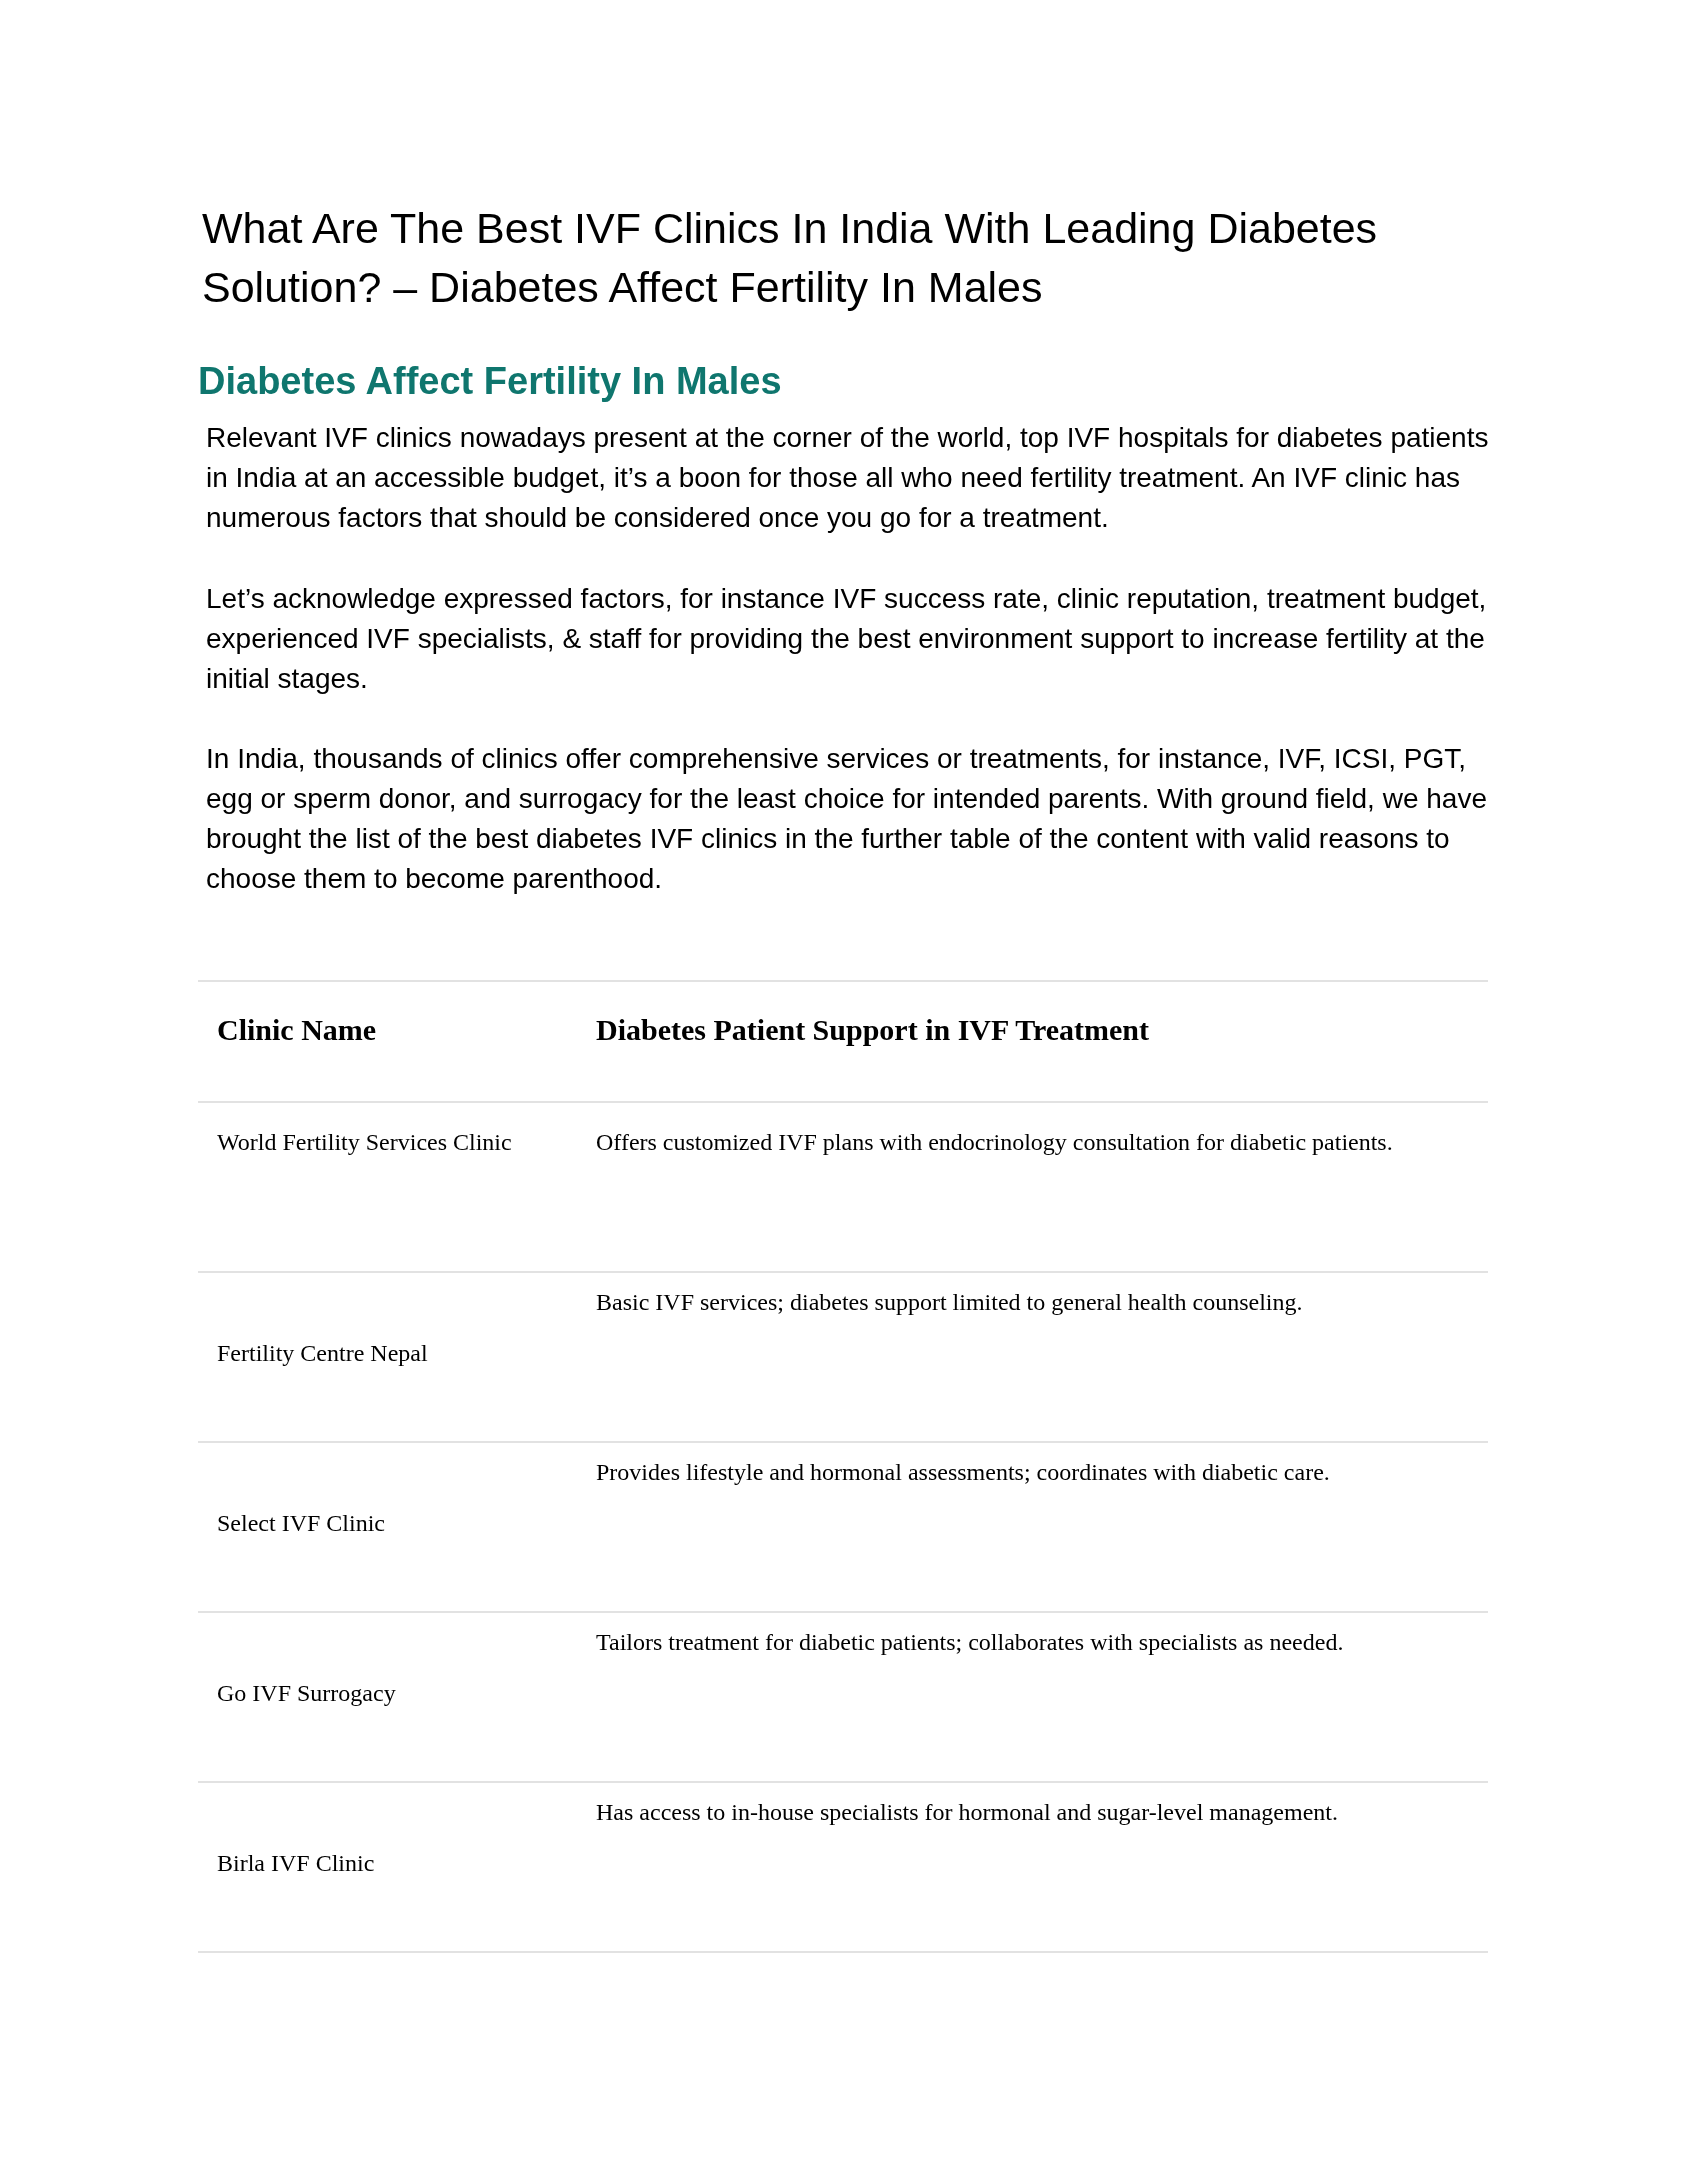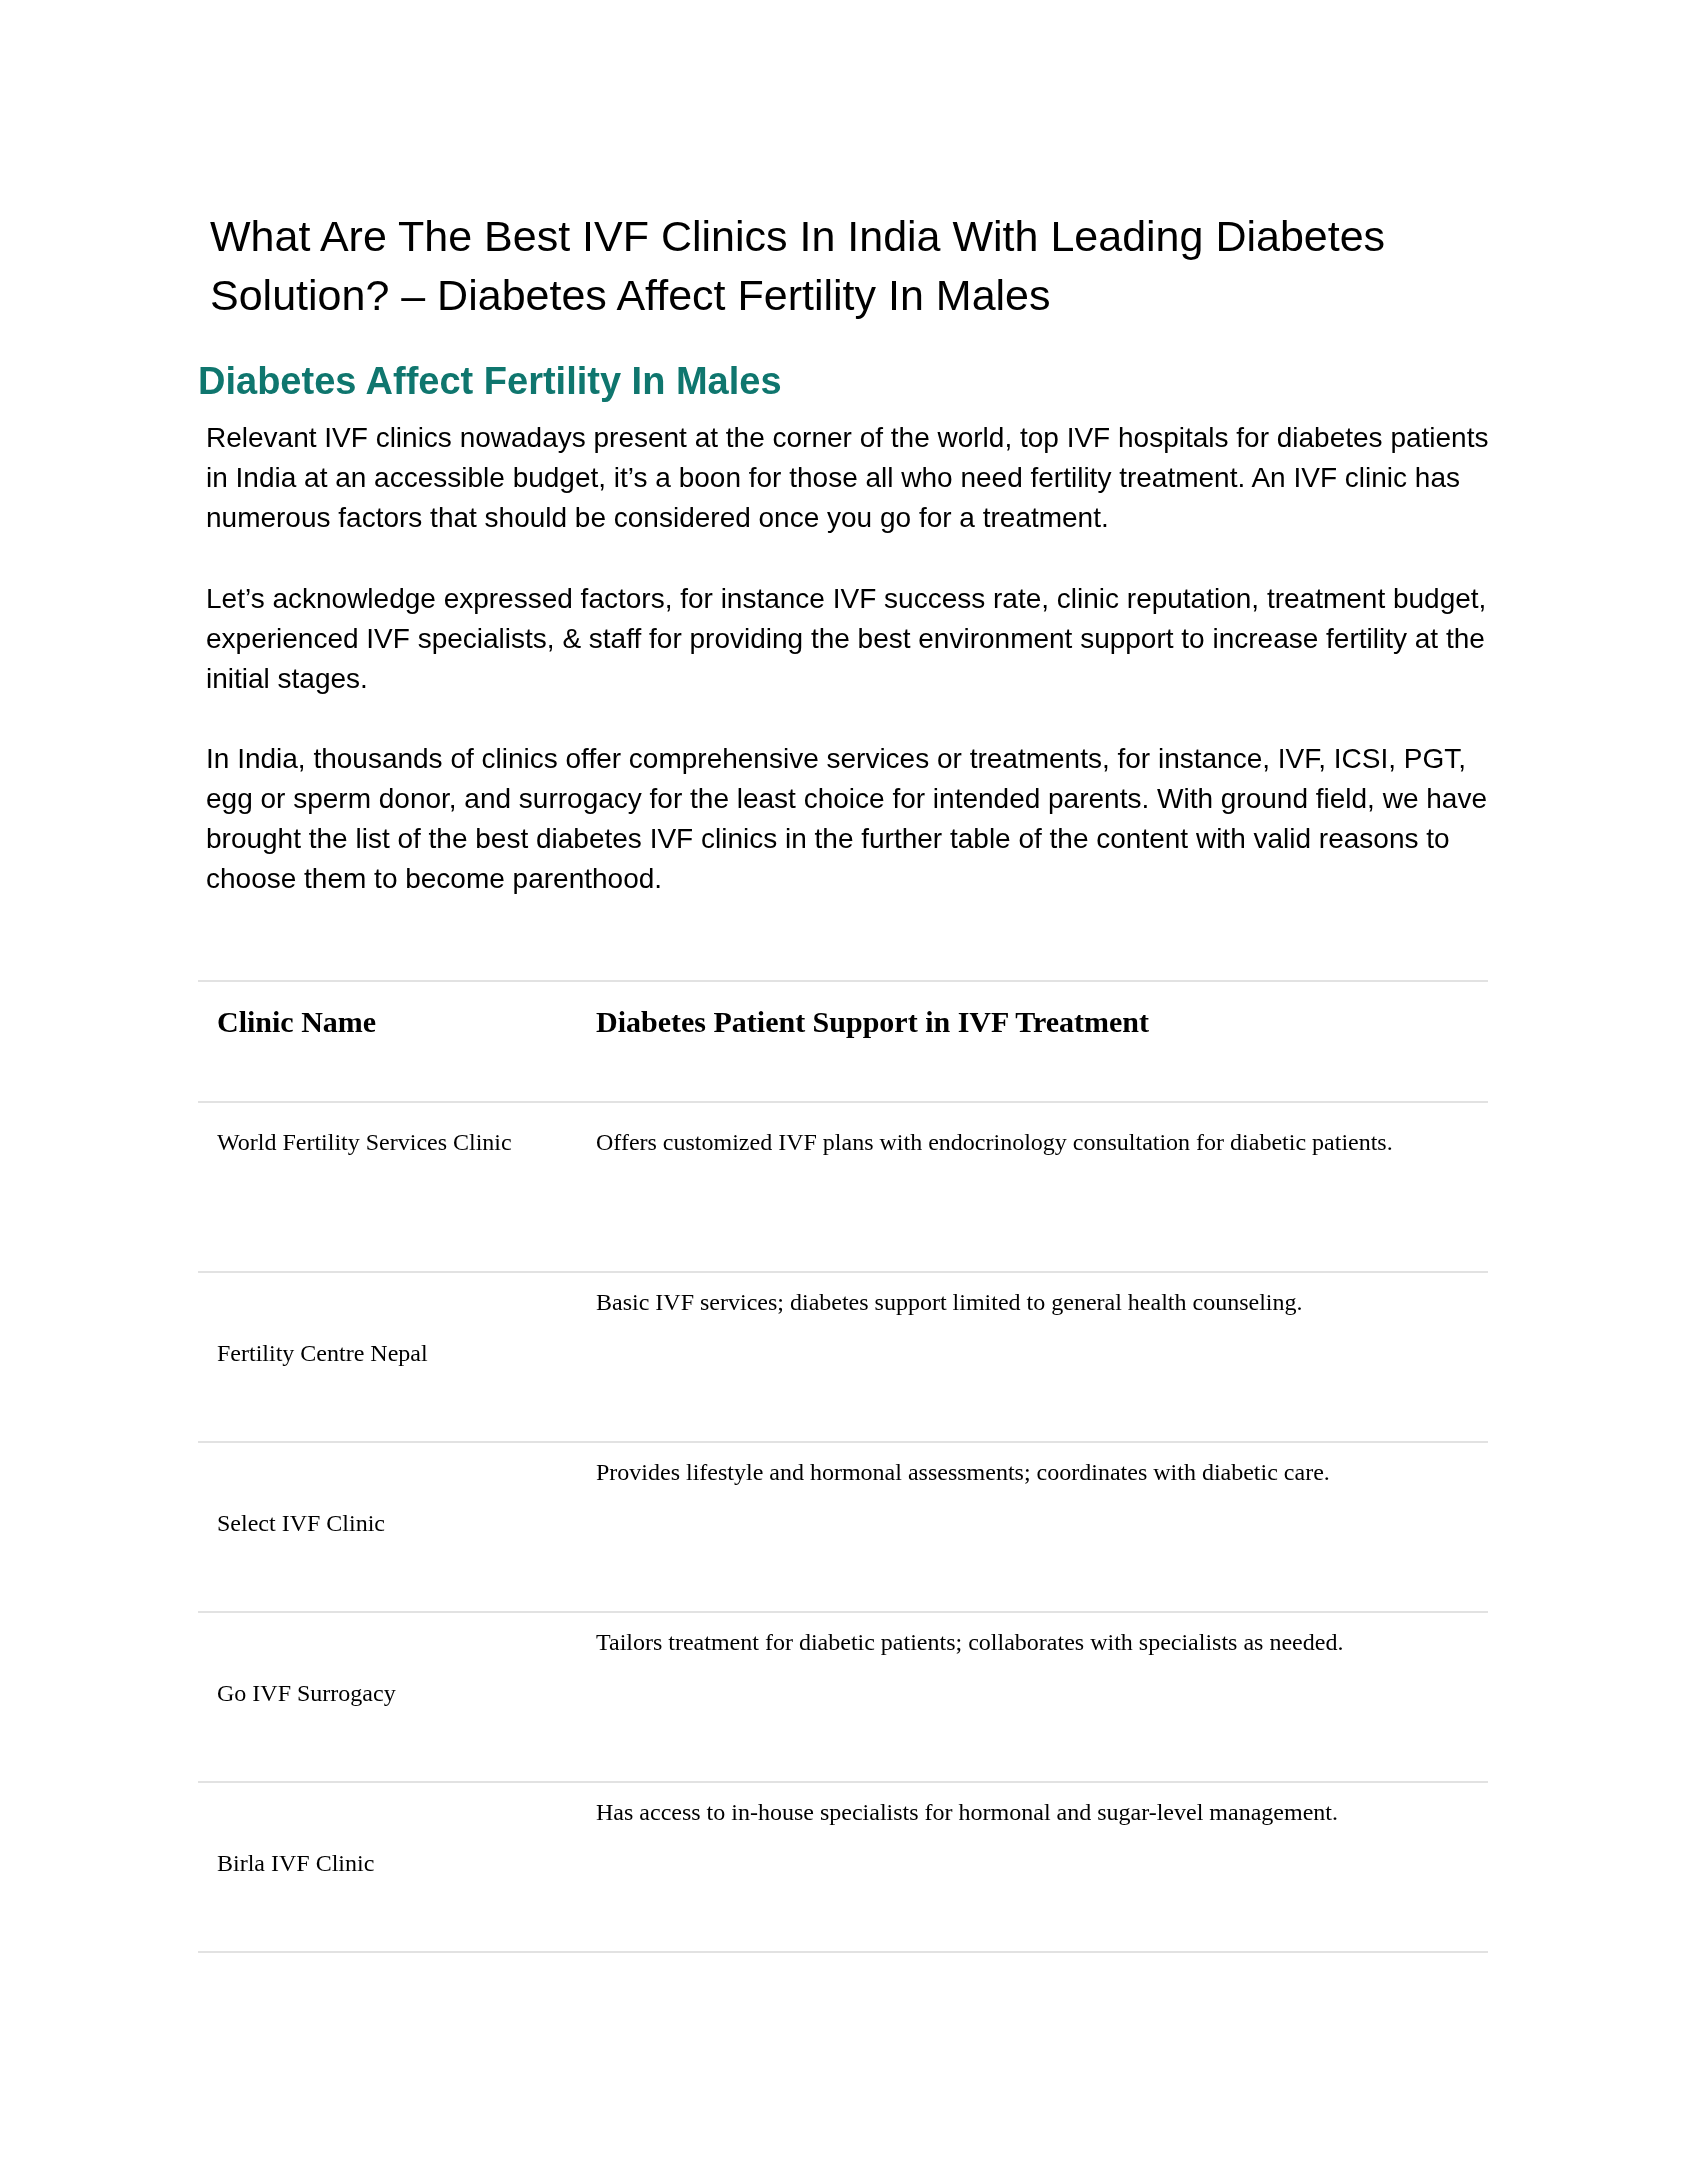--- a/index.html
+++ b/index.html
@@ -1,19 +1,19 @@
 <!DOCTYPE html>
 <html style="font-size:10.5px"><head>
   <meta charset="utf-8">
   <style>
     html, body { margin: 0; padding: 0; background: #ffffff; }
     body { width: 1687px; height: 2183px; position: relative; overflow: hidden; color: #000; }
     .page { position: absolute; left: 198px; top: 0; width: 1292px; }
     .title {
-      position: absolute; left: 0; top: 195px; width: 1292px; margin: 12px;
+      position: absolute; left: 0; top: 195px; width: 1292px; margin: 4px;
       font-family: "Liberation Sans", sans-serif; font-weight: normal;
       font-size: 43px; line-height: 59px; color: #000;
     }
     .subtitle {
       position: absolute; left: 0; top: 355px; margin: 0;
       font-family: "Liberation Sans", sans-serif; font-weight: bold;
       font-size: 38px; line-height: 53px; color: #0f766e;
     }
     .para {
       position: absolute; left: 8px; width: 1292px; margin: 0;
@@ -30,21 +30,21 @@
       font-family: "Liberation Serif", serif; color: #000;
     }
     .clinic-table th, .clinic-table td {
       padding: 0; vertical-align: middle; text-align: left;
     }
     .clinic-table tr { border-top: 2.6px solid #e2e2e2; }
     .clinic-table tr.last { border-bottom: 2.6px solid #e2e2e2; }
     .clinic-table thead tr { height: 121px; }
     .clinic-table thead th {
       font-weight: bold; font-size: 30px; line-height: 40px;
-      vertical-align: top; padding-top: 20px;
+      vertical-align: top; padding-top: 28px;
     }
     .clinic-table tbody tr { height: 170px; }
     .clinic-table tbody td { font-size: 24px; line-height: 48px; }
     .clinic-table tbody tr.first-row td { vertical-align: top; padding-top: 14.5px; }
     .clinic-table tbody tr:not(.first-row) td.support-cell { vertical-align: top; padding-top: 5px; }
     .clinic-table tbody tr:not(.first-row) td.name-cell { padding-bottom: 8px; }
     .col-name { width: 360px; }
     .name-cell, .name-head { padding-left: 19px !important; }
     .support-cell, .support-head { padding-left: 19px !important; padding-right: 26px; }
   </style>

